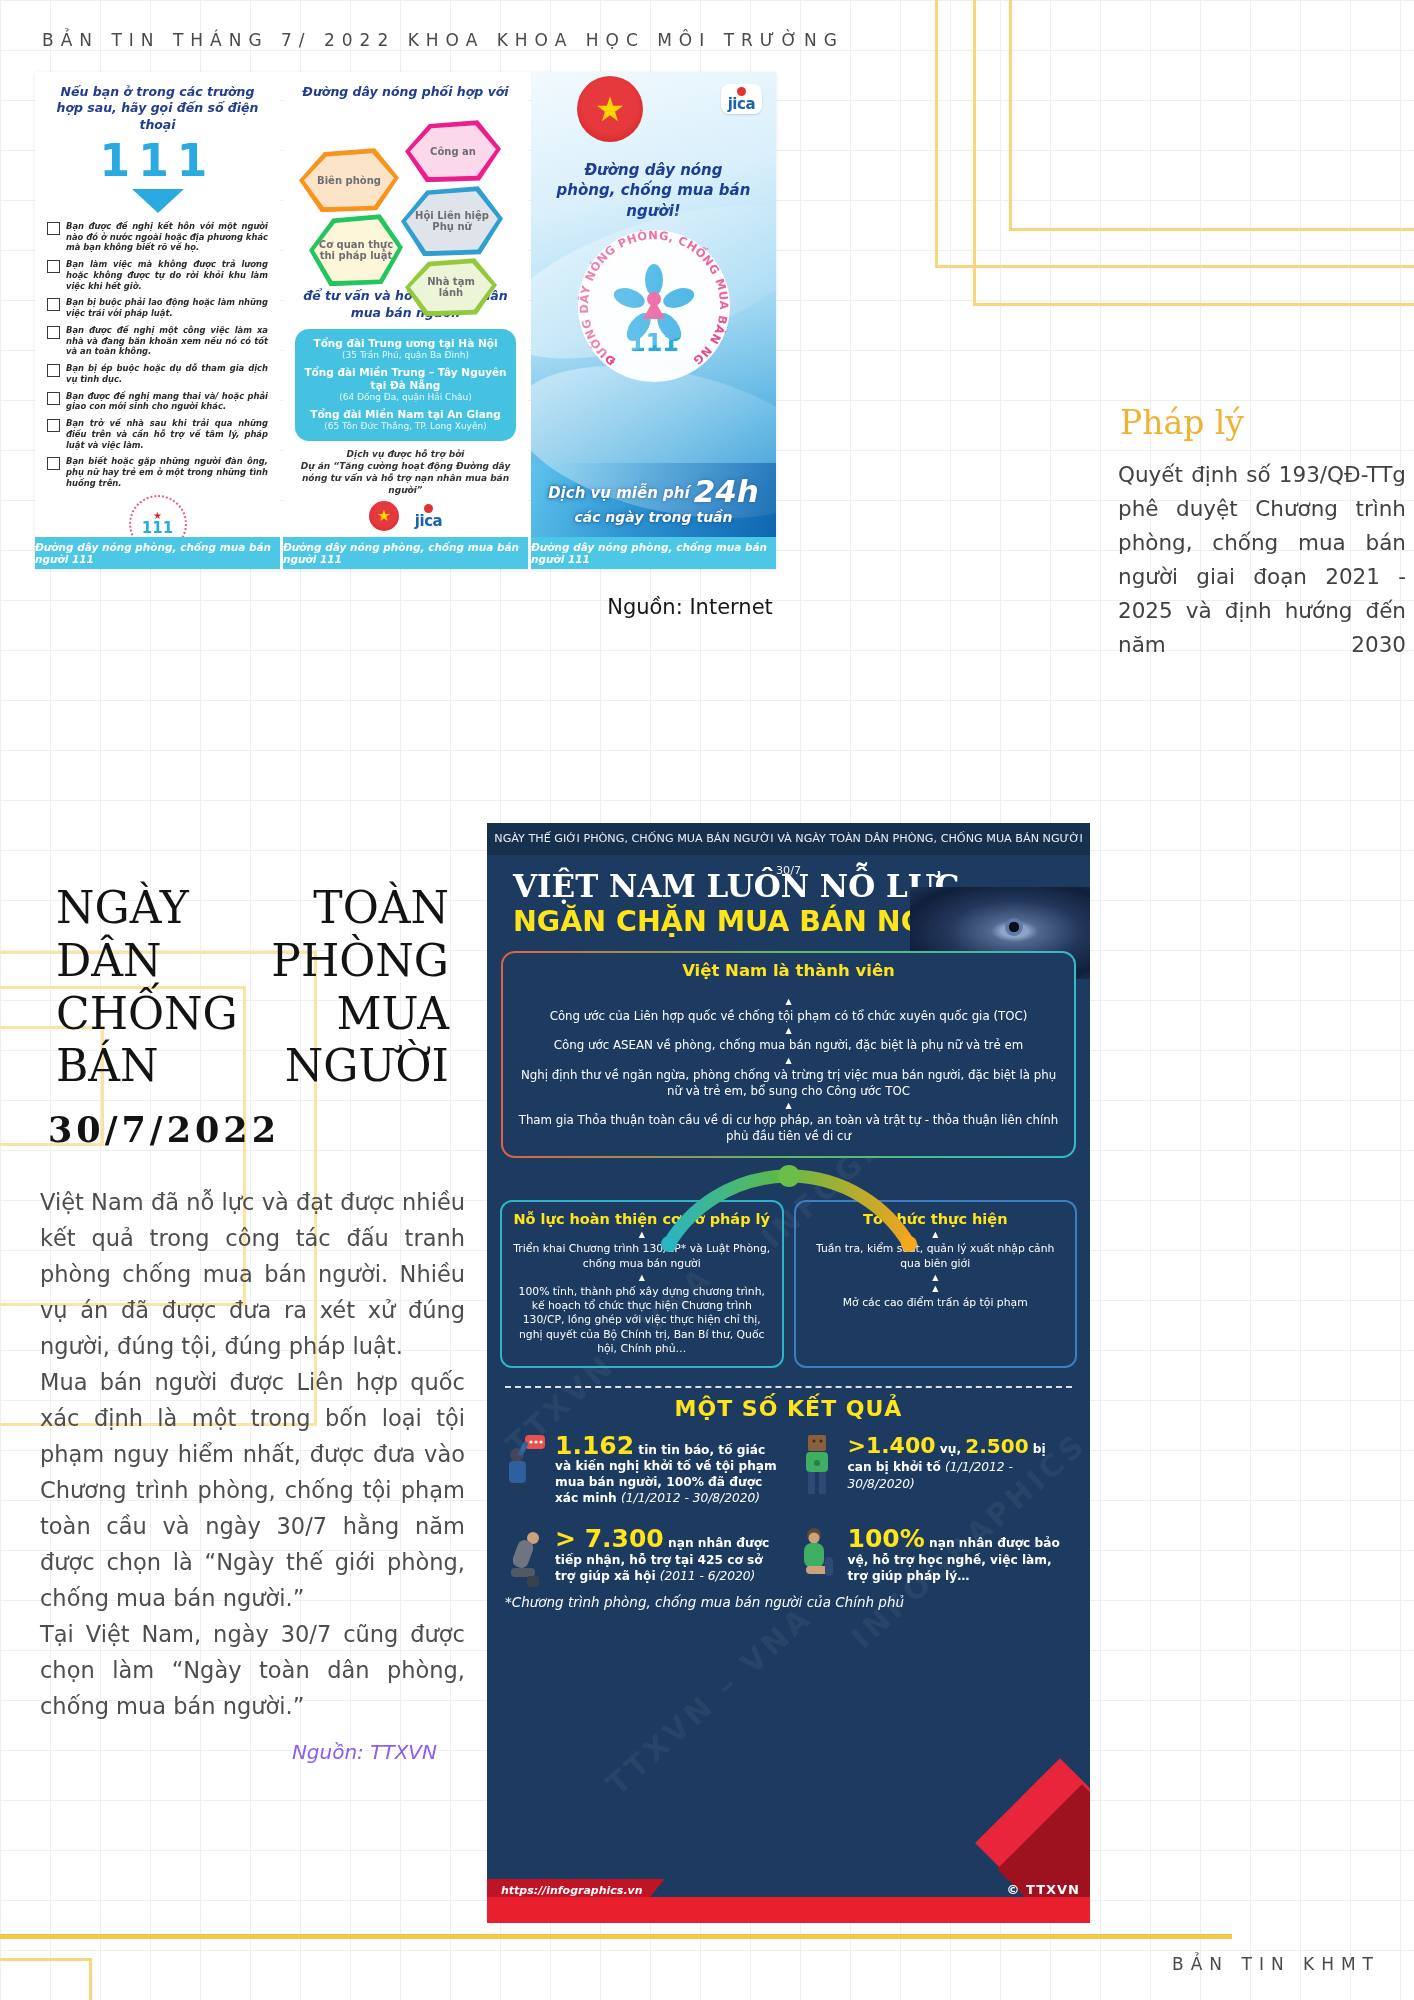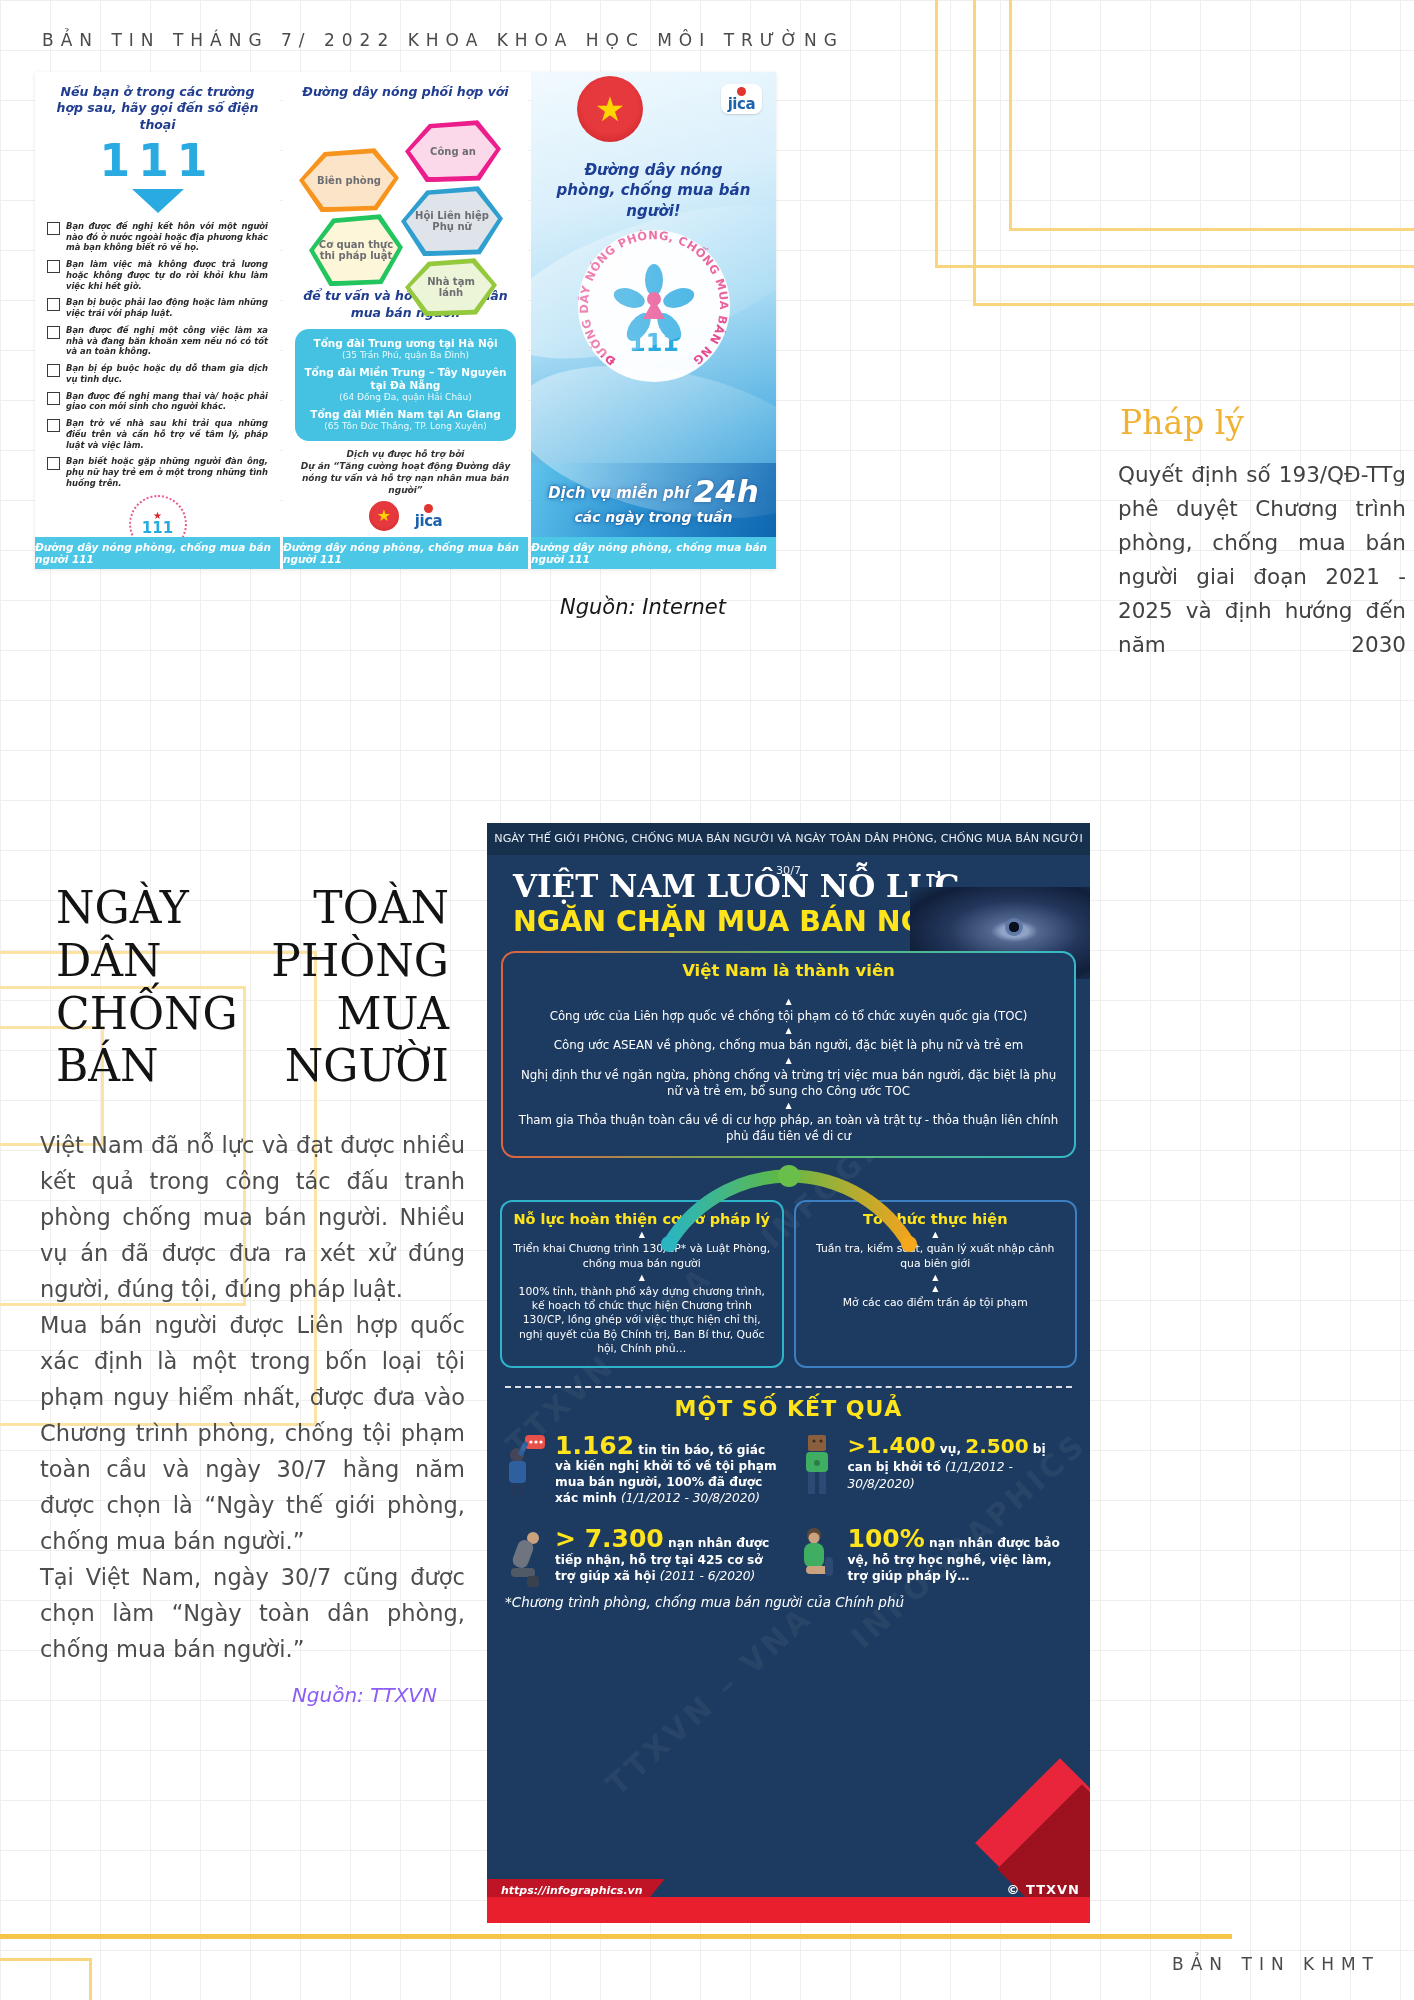--- a/index.html
+++ b/index.html
@@ -56,21 +56,21 @@
   .p3-head{position:relative;height:82px;flex:none;}
   .p3-emblem{position:absolute;left:46px;top:4px;}
   .jica-box{position:absolute;right:14px;top:12px;background:#fff;border-radius:8px;padding:3px 7px 2px;box-shadow:0 1px 2px rgba(0,0,0,.15);}
   .p3-title{font-size:15px;font-weight:bold;font-style:italic;color:#1c3e94;text-align:center;line-height:1.35;padding:6px 8px 0;flex:none;}
   .p3-badge{margin:6px auto 0;flex:none;}
   .p3-free{margin-top:auto;flex:none;height:74px;background:linear-gradient(110deg,#5fc3ec 0%,#2e93d2 45%,#0f66b0 100%);display:flex;flex-direction:column;align-items:center;justify-content:center;color:#fff;font-style:italic;font-weight:bold;text-shadow:0 0 5px #155a9e,0 0 2px #155a9e;}
   .p3-free .l1{font-size:15px;line-height:1;}
   .p3-free .l1 b{font-size:31px;font-style:italic;vertical-align:-4px;margin-left:4px;}
   .p3-free .l2{font-size:14px;margin-top:2px;}
   
-  .src-internet{position:absolute;left:560px;top:595px;width:260px;font-size:21px;font-style:italic;color:#171717;z-index:2;}
+  .src-internet{position:absolute;left:560px;top:595px;width:260px;text-align:center;font-size:21px;color:#171717;z-index:2;}
   .phaply-title{position:absolute;left:1120px;top:403px;font-family:"DejaVu Serif",serif;font-size:33px;color:#efb233;z-index:2;}
   .phaply-body{position:absolute;left:1118px;top:458px;width:288px;font-size:21.5px;line-height:1.58;color:#414141;text-align:justify;text-align-last:justify;z-index:2;}
   
   .article{position:absolute;left:40px;top:866px;width:425px;z-index:2;}
   .article h1{margin:16px;font-family:"DejaVu Serif",serif;font-size:44px;line-height:1.2;color:#131313;text-align:justify;text-align-last:justify;font-weight:normal;}
   .article .date{font-family:"DejaVu Serif",serif;font-size:35px;font-weight:bold;color:#131313;letter-spacing:4px;margin:10px 0 0 8px;}
   .article .paras{margin-top:34px;}
   .article p{margin:0;font-size:22.5px;line-height:1.6;color:#4d4d4d;text-align:justify;}
   .article .src{margin-top:16px;text-align:right;padding-right:28px;font-size:20px;font-style:italic;color:#8b5cf6;}
   
@@ -268,20 +268,21 @@
   </div>
 </div>
 
 <div class="src-internet">Nguồn: Internet</div>
 
 <div class="phaply-title">Pháp lý</div>
 <div class="phaply-body">Quyết định số 193/QĐ-TTg phê duyệt Chương trình phòng, chống mua bán người giai đoạn 2021 - 2025 và định hướng đến năm 2030</div>
 
 <div class="article">
   <h1>NGÀY TOÀN DÂN PHÒNG CHỐNG MUA BÁN NGƯỜI</h1>
+  <div class="date">30/7/2022</div>
   <div class="paras">
     <p>Việt Nam đã nỗ lực và đạt được nhiều kết quả trong công tác đấu tranh phòng chống mua bán người. Nhiều vụ án đã được đưa ra xét xử đúng người, đúng tội, đúng pháp luật.</p>
     <p>Mua bán người được Liên hợp quốc xác định là một trong bốn loại tội phạm nguy hiểm nhất, được đưa vào Chương trình phòng, chống tội phạm toàn cầu và ngày 30/7 hằng năm được chọn là “Ngày thế giới phòng, chống mua bán người.”</p>
     <p>Tại Việt Nam, ngày 30/7 cũng được chọn làm “Ngày toàn dân phòng, chống mua bán người.”</p>
   </div>
   <div class="src">Nguồn: TTXVN</div>
 </div>
 
 <div class="info">
   <div class="wm" style="left:-10px;top:520px;">TTXVN – VNA</div>

